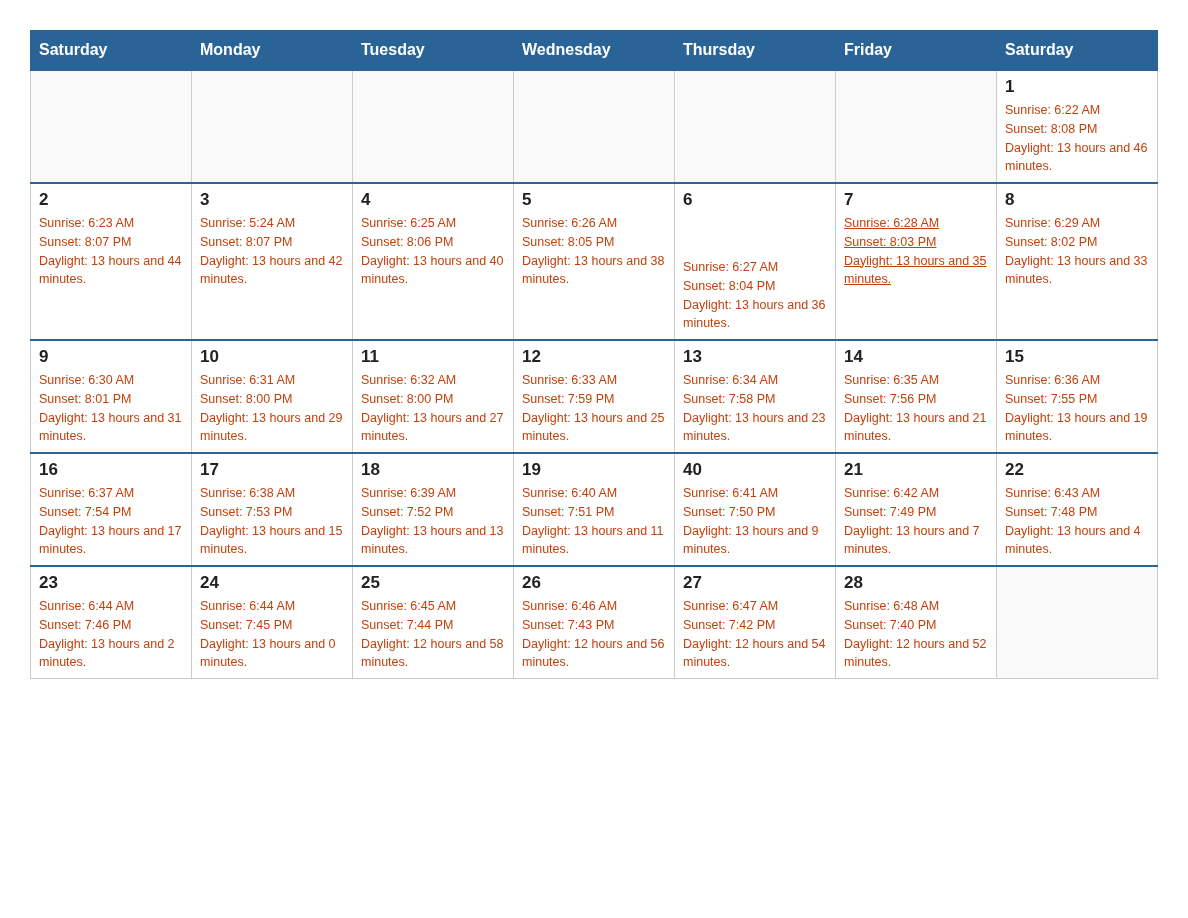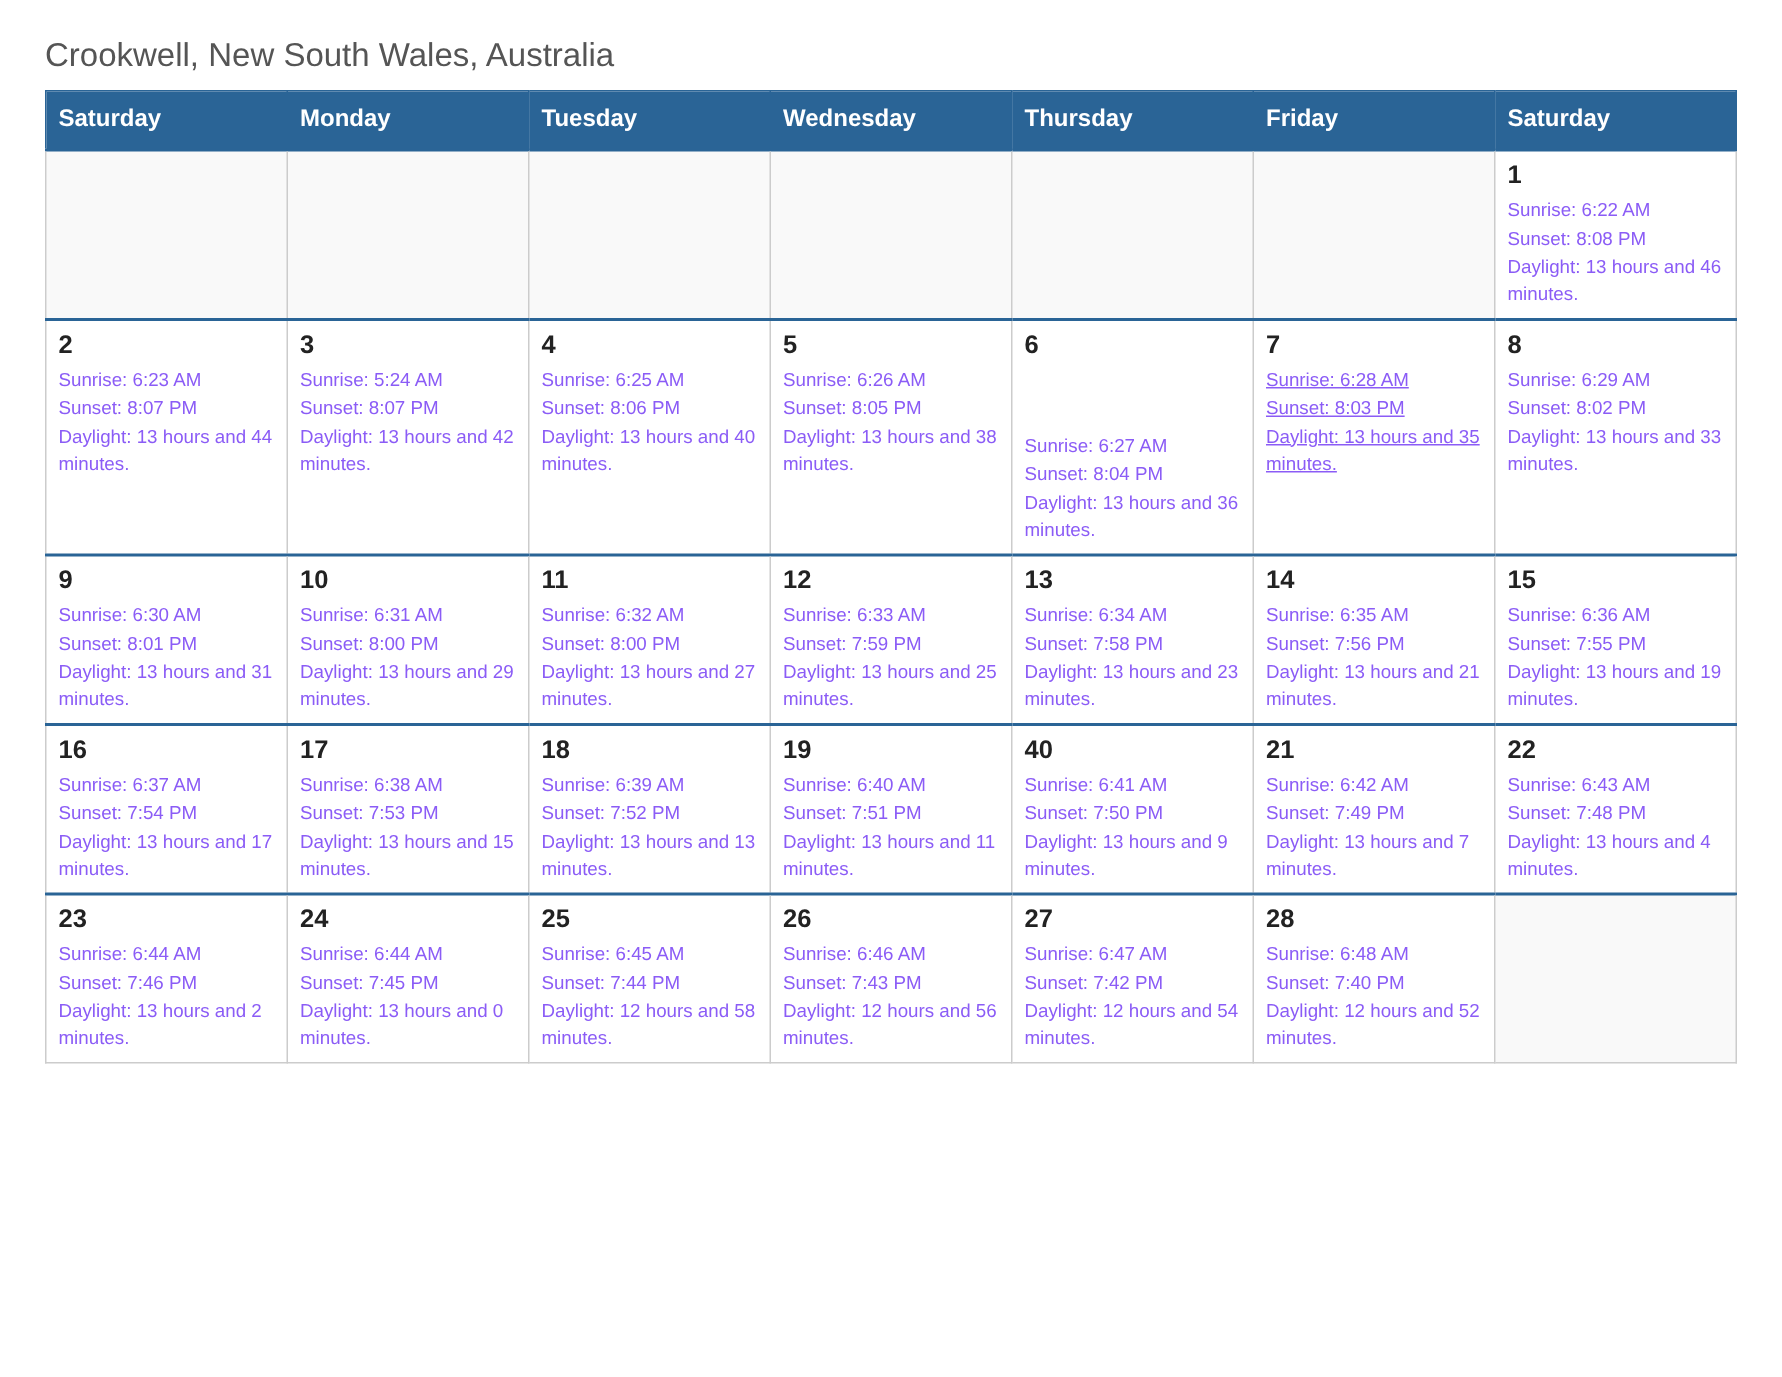--- a/index.html
+++ b/index.html
@@ -79,33 +79,32 @@
       background: #f9f9f9;
     }
     .day-number {
       font-size: 17px;
       font-weight: bold;
       color: #222;
       margin-bottom: 4px;
     }
     .day-info {
       font-size: 12.5px;
-      color: #8b5cf6;
+      color: #c2410c;
       line-height: 1.5;
     }
     .week-row td {
       border-top: 2px solid #2a6496;
     }
   </style>
 </head>
 <body>
 
 <div class="header">
   <div class="title-block">
-    <div class="location-title">Crookwell, New South Wales, Australia</div>
   </div>
 </div>
 
 <table class="calendar">
   <thead>
     <tr>
       <th>Saturday</th>
       <th>Monday</th>
       <th>Tuesday</th>
       <th>Wednesday</th>

